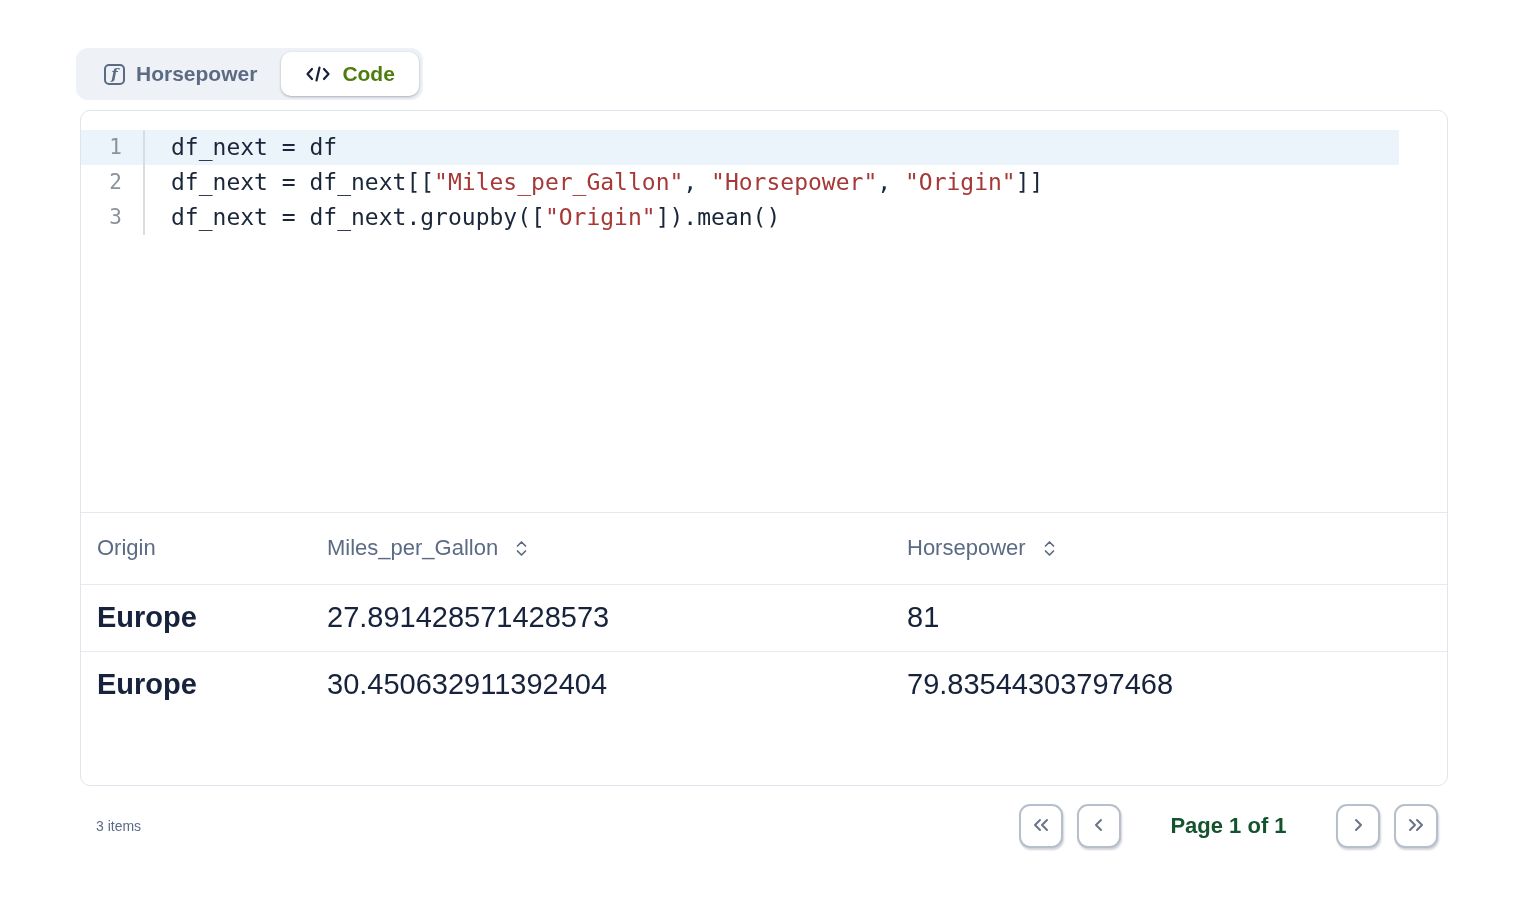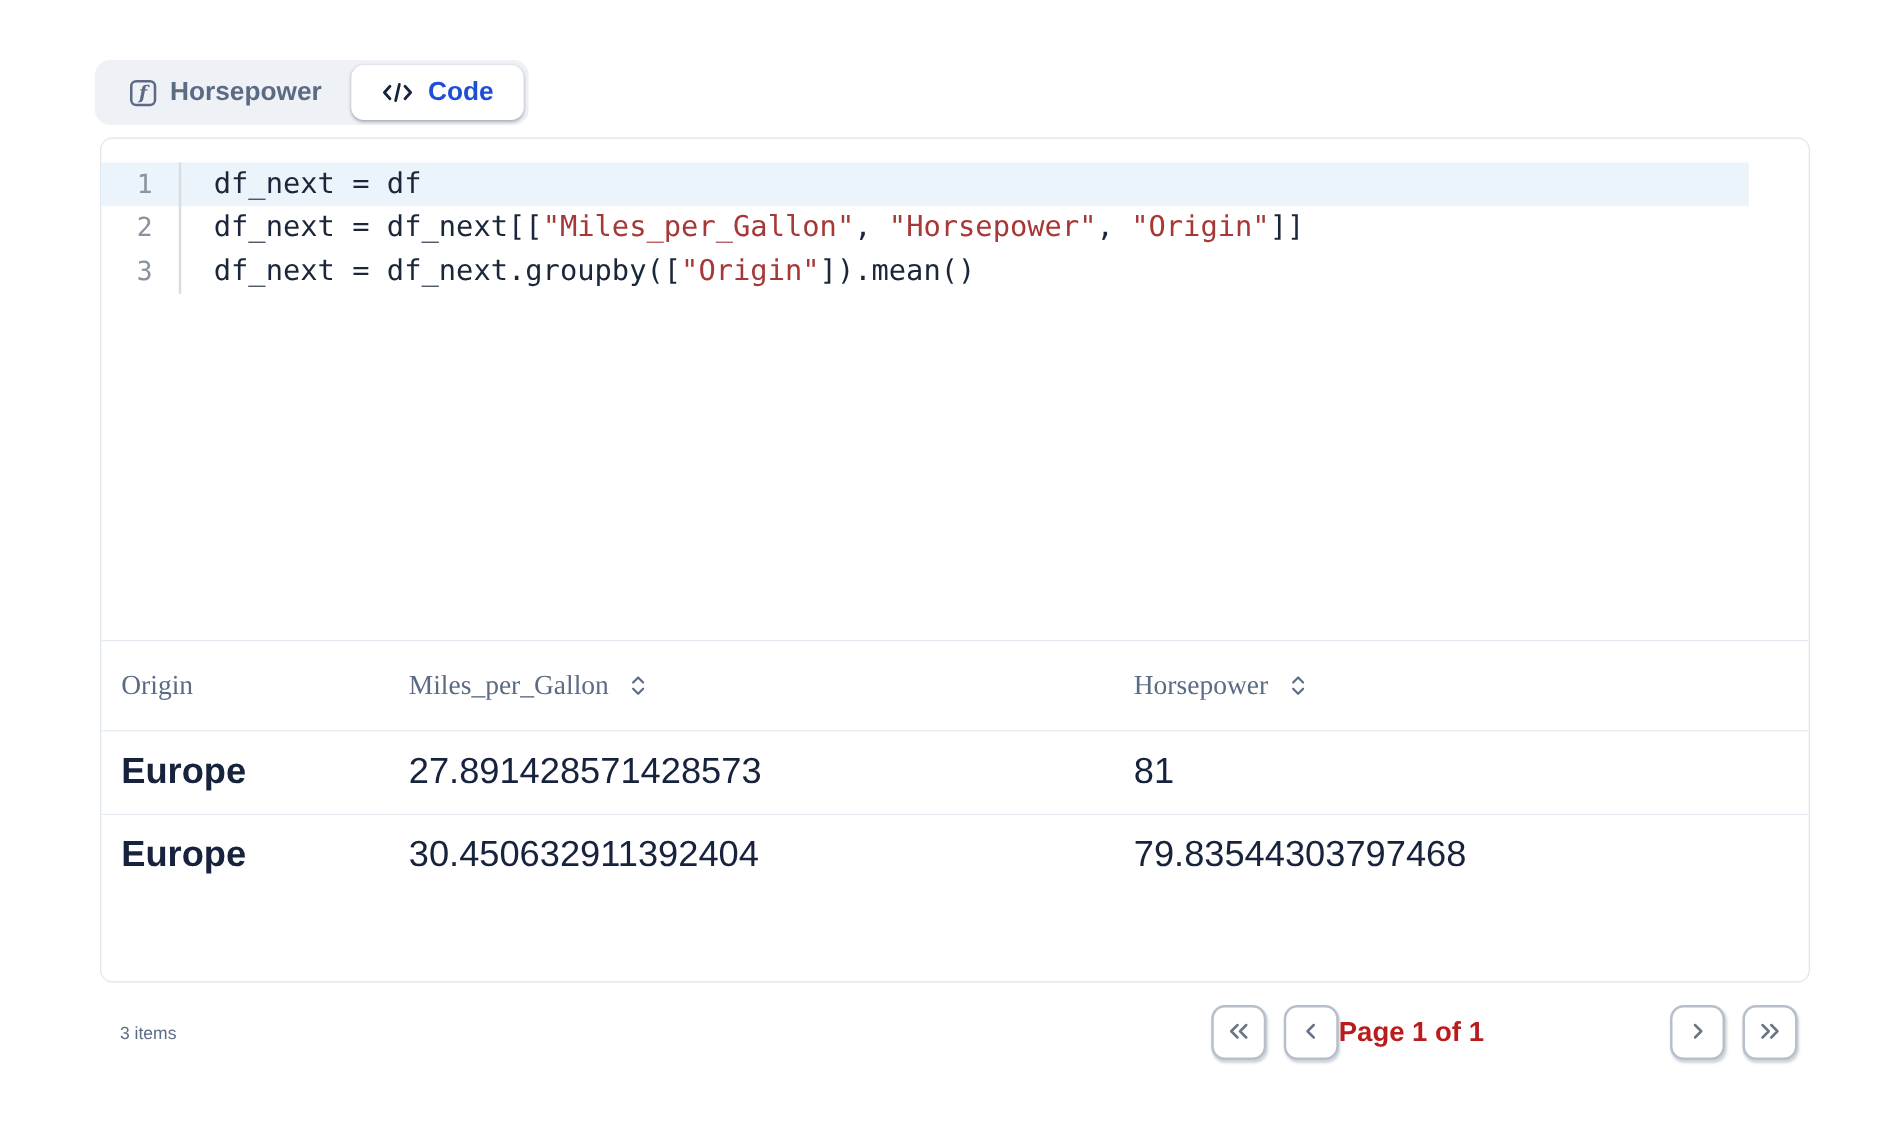--- a/index.html
+++ b/index.html
@@ -5,21 +5,21 @@
   * { margin:0; padding:0; box-sizing:border-box; }
   html,body { width:1516px; height:918px; background:#ffffff; overflow:hidden;
               font-family:"Liberation Sans", sans-serif; }
 
   
   .tabbar { display:inline-flex; align-items:center; margin:48px 0 0 76px;
             background:#eef1f6; border-radius:12px; padding:4px; height:52px; }
   .tab { display:flex; align-items:center; gap:11px; border:none; background:transparent;
          height:44px; padding:0 24px; border-radius:10px; cursor:pointer;
          font-family:"Liberation Sans", sans-serif; font-size:21px; font-weight:600; color:#5b6b84; }
-  .tab.active { background:#ffffff; color:#1d4ed8; box-shadow:0 1px 3px rgba(15,23,42,.22), 0 1px 2px rgba(15,23,42,.10); }
+  .tab.active { background:#ffffff; color:#4d7c0f; box-shadow:0 1px 3px rgba(15,23,42,.22), 0 1px 2px rgba(15,23,42,.10); }
   .fn-icon { display:inline-flex; align-items:center; justify-content:center;
              width:21px; height:21px; border:2px solid #5b6b84; border-radius:5px;
              font-family:"DejaVu Serif", serif; font-style:italic; font-weight:600;
              font-size:15px; color:#5b6b84; line-height:1; }
   .code-icon { display:inline-flex; }
 
   
   .panel { margin:10px 0 0 80px; width:1368px; height:676px;
            border:1px solid #dfe5ec; border-radius:10px; overflow:hidden; background:#fff; }
 
@@ -31,37 +31,37 @@
   .ln { flex:0 0 64px; text-align:right; padding-right:21px; color:#8a929e;
         font-size:21px; border-right:2px solid #d8dde4; user-select:none; }
   .src { padding-left:26px; white-space:pre; }
   .tok-code { color:#1a2639; }
   .tok-string { color:#a63938; }
 
   
   table { width:100%; border-collapse:collapse; table-layout:fixed; }
   col.c1 { width:230px; } col.c2 { width:580px; }
   th { height:71px; text-align:left; font-weight:400; font-size:22px; color:#5b6b84;
-       padding-left:16px; border-bottom:1px solid #e6ebf1;font-family:Liberation Serif, serif; }
+       padding-left:16px; border-bottom:1px solid #e6ebf1; }
   th .th-inner { display:flex; align-items:center; gap:15px; }
   td { height:67px; font-size:29px; color:#17233c; padding-left:16px;
        border-bottom:1px solid #e6ebf1; }
   tr:last-child td { border-bottom:none; }
   td.origin { font-weight:700; }
   .sort-icon { display:inline-flex; }
 
   
   .footer { margin:18px 0 0 80px; width:1368px; display:flex; align-items:center; }
   .items-count { padding-left:16px; font-size:14px; color:#5b6b84; }
   .pager { margin-left:auto; display:flex; align-items:center; padding-right:10px; }
   .pg-btn { width:44px; height:44px; border:2px solid #b7bfcb; border-radius:11px;
             background:#ffffff; display:flex; align-items:center; justify-content:center;
             cursor:pointer; box-shadow:1px 2px 2px rgba(120,130,150,.35); }
   .pg-btn + .pg-btn { margin-left:14px; }
-  .page-label { width:265px; font-size:22px; font-weight:600; color:#b91c1c; }
+  .page-label { width:215px; text-align:center; font-size:22px; font-weight:600; color:#14532d; }
 </style>
 </head>
 <body>
 
 
 
 
 <div class="tabbar">
   <button class="tab">
     <span class="fn-icon">f</span>

